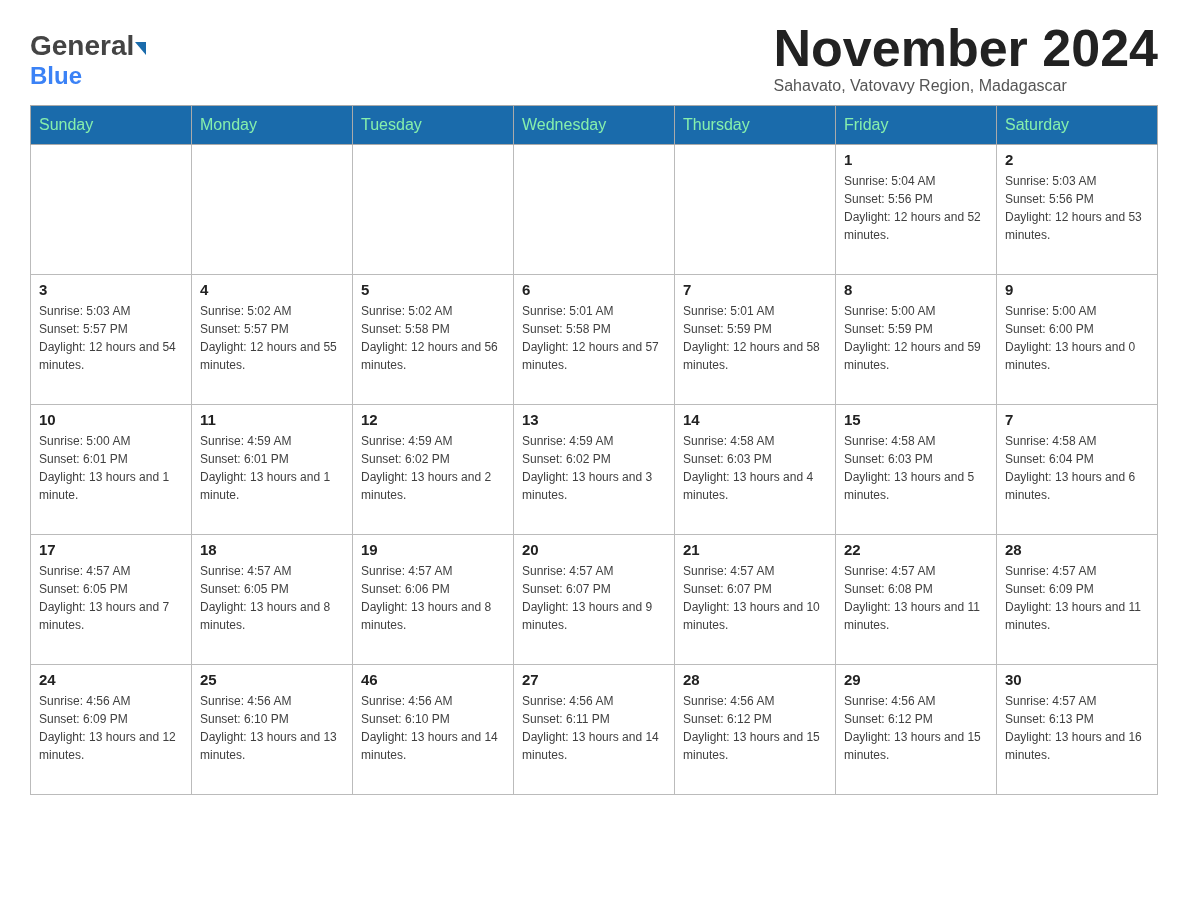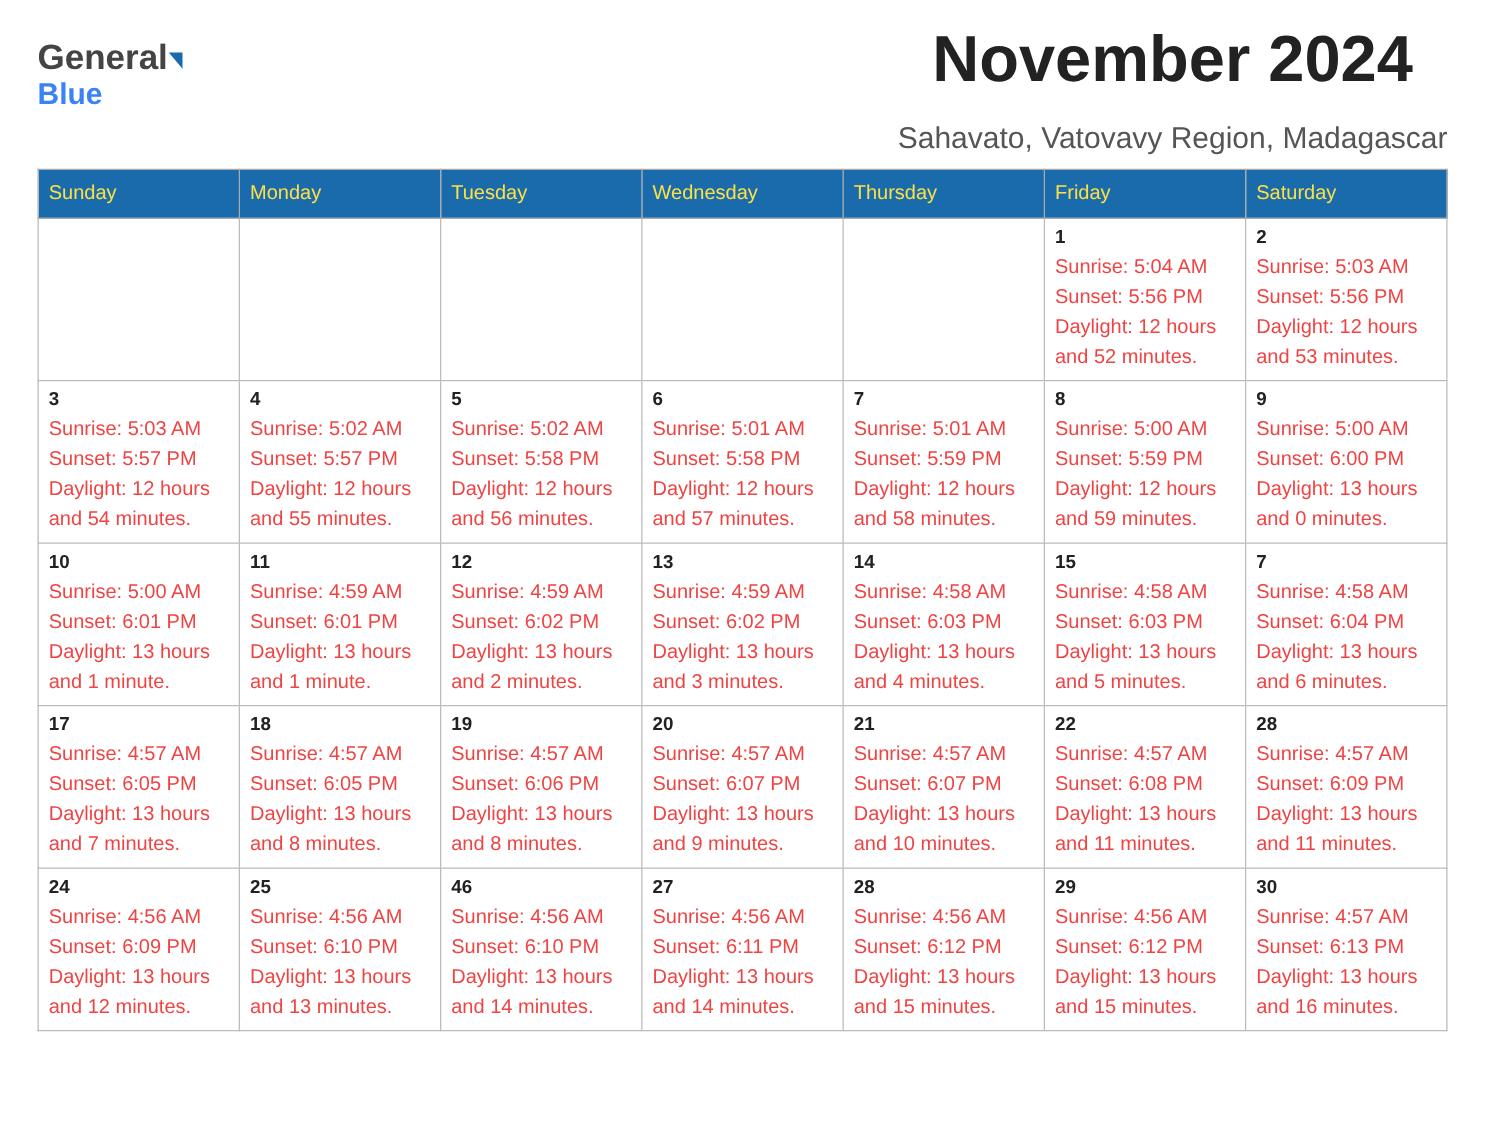--- a/index.html
+++ b/index.html
@@ -16,41 +16,41 @@
       align-items: flex-start;
       margin-bottom: 10px;
     }
     .logo {
       display: flex;
       flex-direction: column;
       align-items: flex-start;
       margin-top: 10px;
     }
     .title-block {
-      text-align: center;
+      text-align: left;
     }
     .title-block h1 {
       font-size: 52px;
       font-weight: bold;
       color: #222;
       line-height: 1.1;
     }
     .title-block .subtitle {
-      font-size: 24px;
+      font-size: 16px;
       color: #555;
-      margin-top: 20px;
+      margin-top: 0;
     }
     .calendar {
       width: 100%;
       border-collapse: collapse;
       margin-top: 10px;
     }
     .calendar th {
       background-color: #1a6bab;
-      color: #fde047;
+      color: #86efac;
       padding: 10px 8px;
       text-align: left;
       font-size: 16px;
       font-weight: normal;
       border: 1px solid #aaa;
     }
     .calendar td {
       border: 1px solid #bbb;
       vertical-align: top;
       padding: 6px 8px;
@@ -59,22 +59,22 @@
       background: #fff;
     }
     .day-number {
       font-size: 15px;
       font-weight: bold;
       color: #222;
       display: block;
       margin-bottom: 4px;
     }
     .day-info {
-      font-size: 16px;
-      color: #ef4444;
+      font-size: 12px;
+      color: #404040;
       line-height: 1.5;
     }
     .empty-cell {
       background: #f9f9f9;
     }
     .calendar tr td:first-child {
       border-left: 1px solid #bbb;
     }
     
     .calendar tbody tr:nth-child(odd) td {

